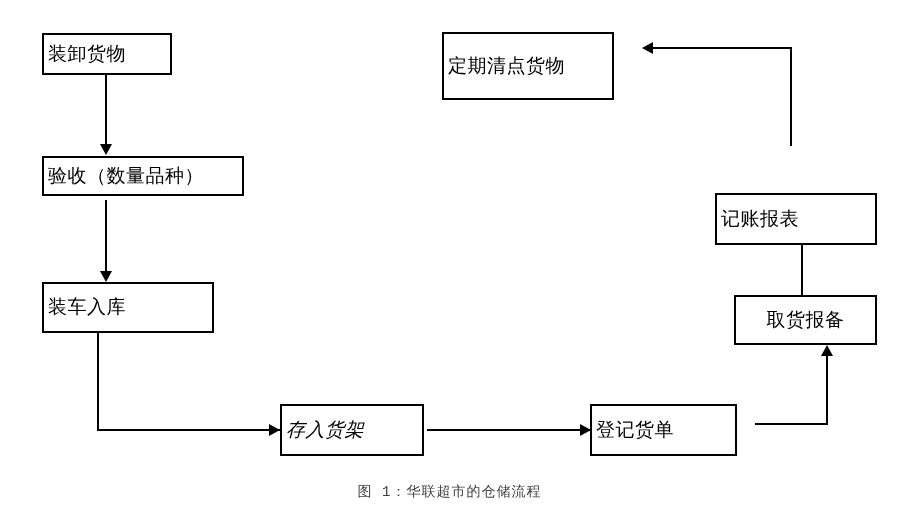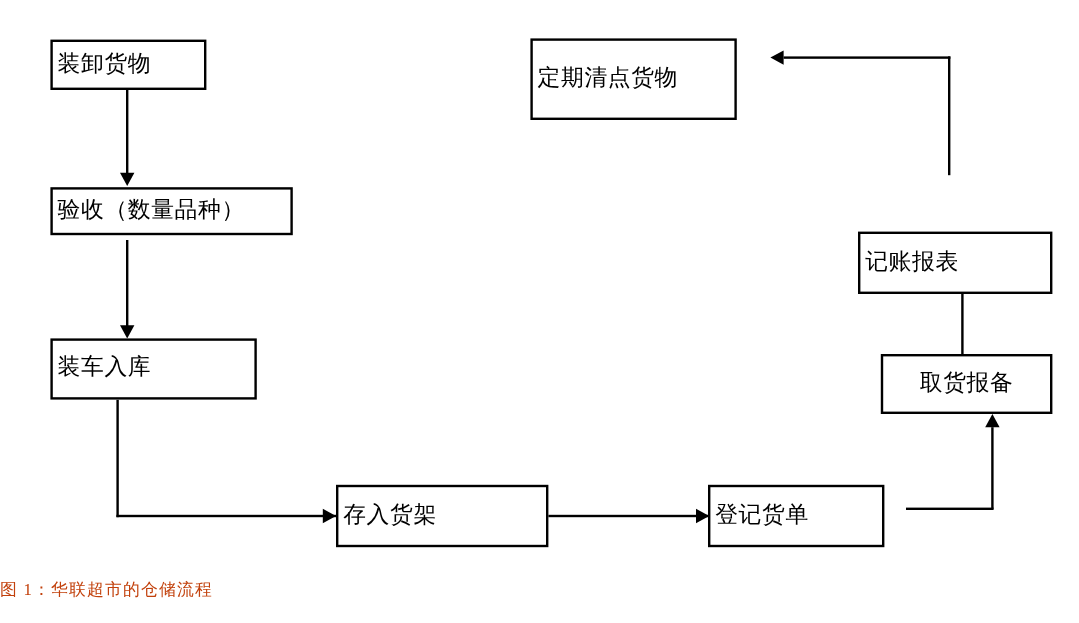--- a/index.html
+++ b/index.html
@@ -72,23 +72,24 @@
   }
   .arrow.left {
     border-top: 6px solid transparent;
     border-bottom: 6px solid transparent;
     border-right: 11px solid #000000;
   }
   .caption {
     position: absolute;
     left: 0;
     width: 899px;
-    font-family: Liberation Serif, serif;
+    text-align: center;
+    font-family: Liberation Mono, monospace;
     font-size: 14px;
-    color: #c2410c;
+    color: #404040;
     letter-spacing: 1px;
     z-index: 4;
   }
 </style>
 </head>
 <body>
 
 <div id="canvas">
 
   <div class="node" style="left:42px; top:33px; width:130px; height:42px;">
@@ -106,21 +107,21 @@
   <div class="arrow down" style="left:100px; top:271px;"></div>
 
   <div class="node" style="left:42px; top:282px; width:172px; height:51px;">
     <span class="node-label">装车入库</span>
   </div>
 
   <div class="conn v" style="left:97px; top:333px; height:98px;"></div>
   <div class="conn h" style="left:97px; top:429px; width:184px;"></div>
   <div class="arrow right" style="left:269px; top:424px;"></div>
 
-  <div class="node" style="left:280px; top:404px; width:177px; height:52px;">
+  <div class="node" style="left:280px; top:404px; width:144px; height:52px;font-style:italic;">
     <span class="node-label">存入货架</span>
   </div>
 
   <div class="conn h" style="left:427px; top:429px; width:165px;"></div>
   <div class="arrow right" style="left:580px; top:424px;"></div>
 
   <div class="node" style="left:590px; top:404px; width:147px; height:52px;">
     <span class="node-label">登记货单</span>
   </div>
 

